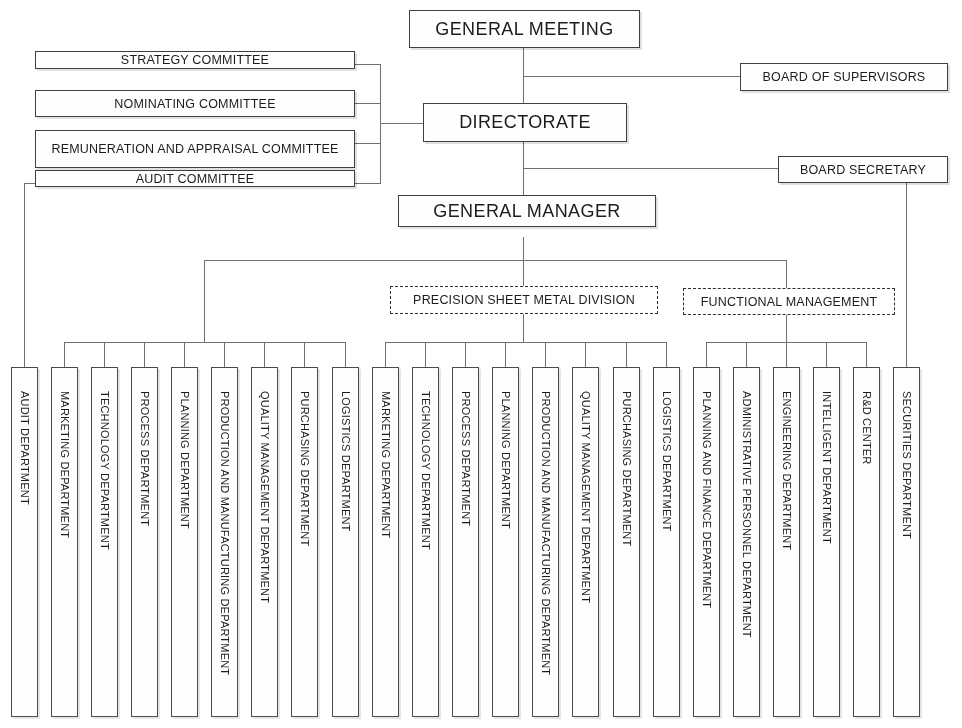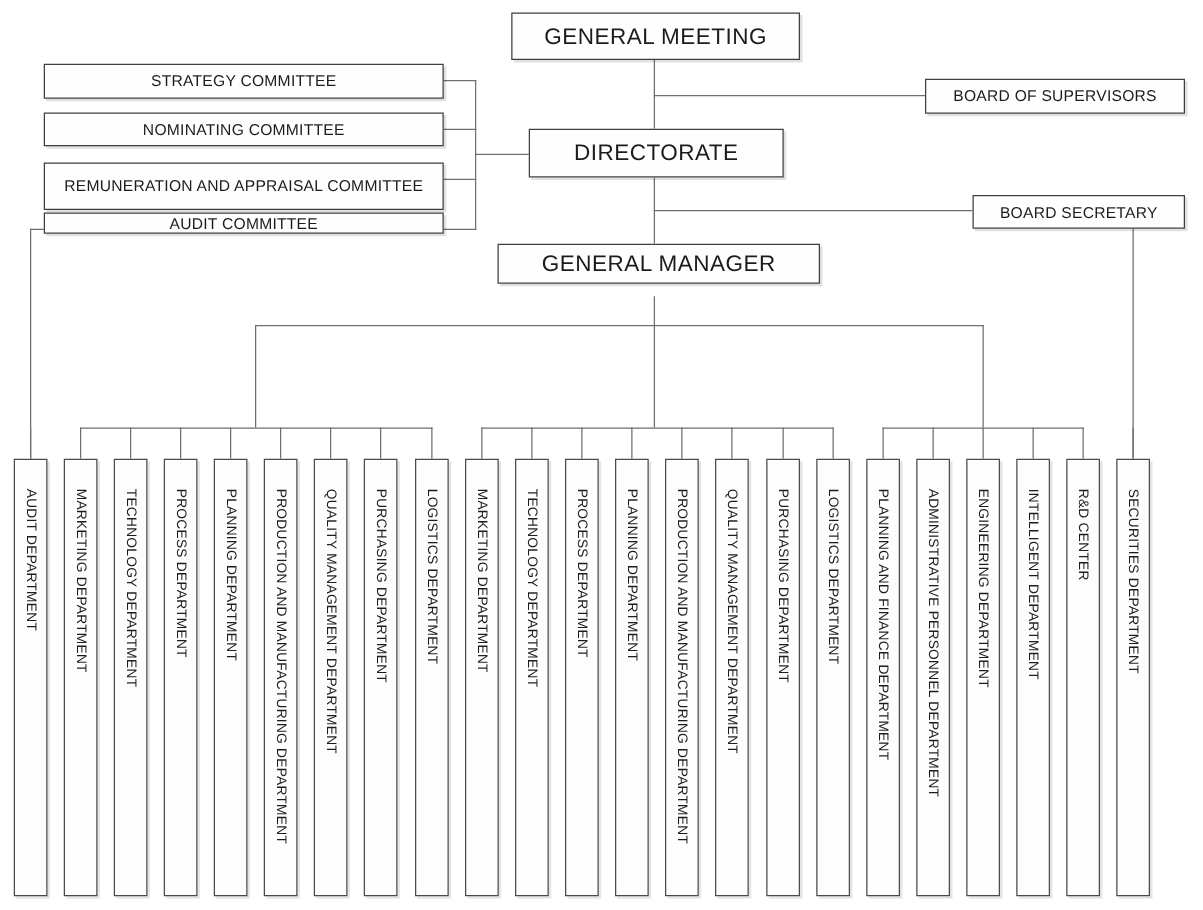--- a/index.html
+++ b/index.html
@@ -69,25 +69,27 @@
   <div class="box big" style="left:409px;top:10px;width:231px;height:38px">GENERAL MEETING</div>
 
   <div class="box big" style="left:423px;top:103px;width:204px;height:39px">DIRECTORATE</div>
 
   <div class="box big" style="left:398px;top:195px;width:258px;height:32px">GENERAL MANAGER</div>
 
   <div class="box mid" style="left:740px;top:63px;width:208px;height:28px">BOARD OF SUPERVISORS</div>
 
   <div class="box mid" style="left:778px;top:156px;width:170px;height:27px">BOARD SECRETARY</div>
 
-  <div class="box mid" style="left:35px;top:51px;width:320px;height:28px">STRATEGY COMMITTEE</div>
+  <div class="box mid" style="left:35px;top:51px;width:320px;height:18px">STRATEGY COMMITTEE</div>
   <div class="box mid" style="left:35px;top:90px;width:320px;height:27px">NOMINATING COMMITTEE</div>
   <div class="box mid" style="left:35px;top:130px;width:320px;height:38px">REMUNERATION AND APPRAISAL COMMITTEE</div>
   <div class="box mid" style="left:35px;top:170px;width:320px;height:17px">AUDIT COMMITTEE</div>
 
+  <div class="box division" style="left:390px;top:286px;width:268px;height:28px">PRECISION SHEET METAL DIVISION</div>
+  <div class="box division" style="left:683px;top:288px;width:212px;height:27px">FUNCTIONAL MANAGEMENT</div>
 
   <div>
       <div class="dept" style="left: 11px;">
       <span class="dept-label">AUDIT DEPARTMENT</span>
     </div>
       <div class="ln v" style="left: 24px; top: 342px; height: 25px;"></div>
       <div class="dept" style="left: 51px;">
       <span class="dept-label">MARKETING DEPARTMENT</span>
     </div>
       <div class="ln v" style="left: 64px; top: 342px; height: 25px;"></div>

